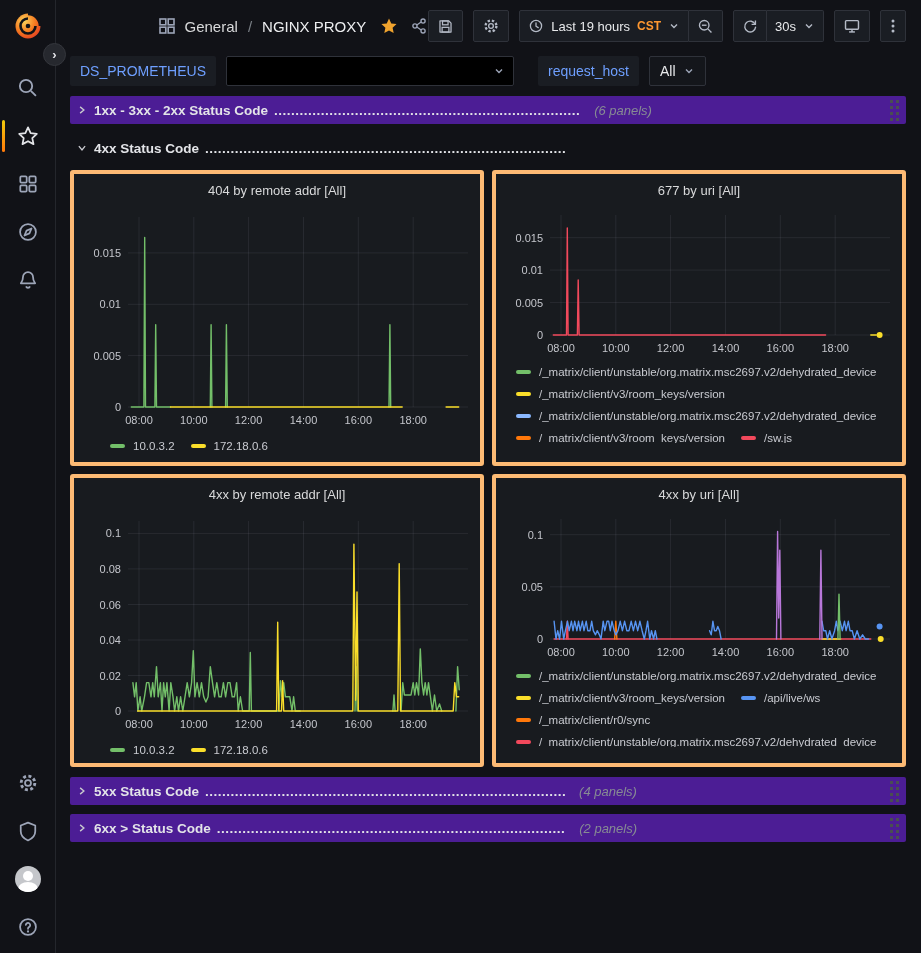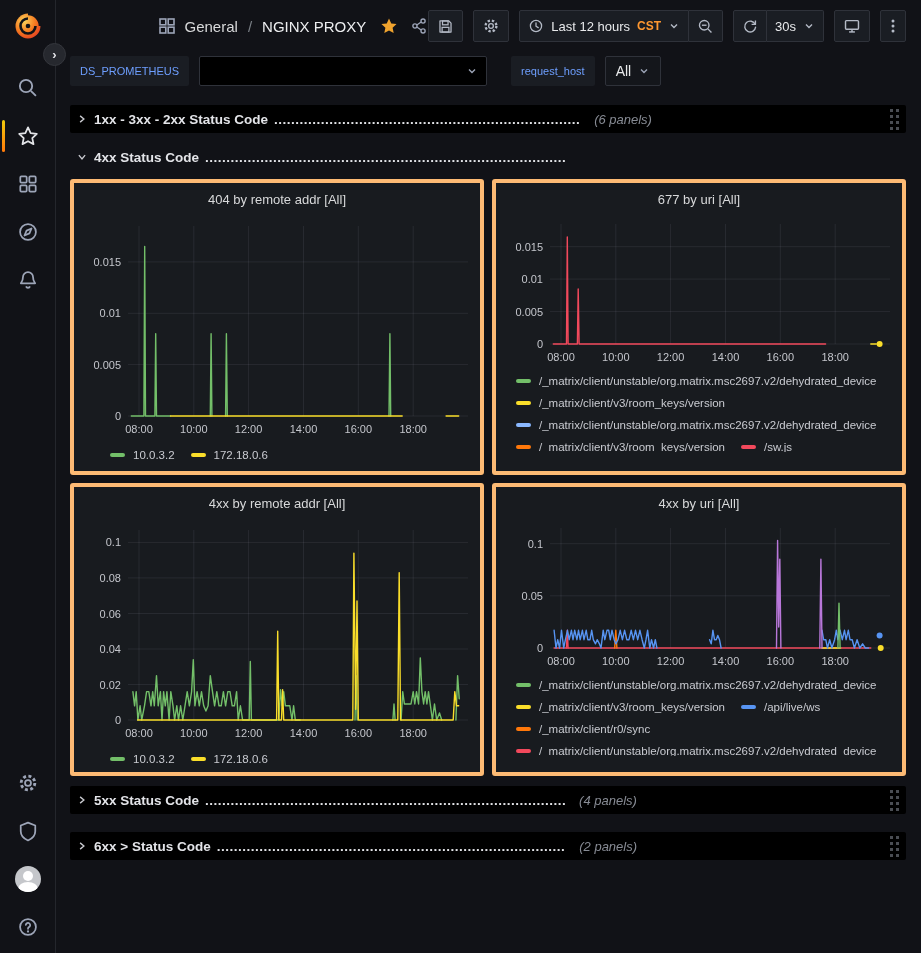--- a/index.html
+++ b/index.html
@@ -45,31 +45,31 @@
     border-radius:2px; color:#B4BAC6; display:flex; align-items:center; justify-content:center; gap:7px;
     font-size:13px; cursor:pointer; }
   .tb-group .tb-btn + .tb-btn { border-left:none; border-radius:0 2px 2px 0; }
   .tb-group .tb-btn:first-child { border-radius:2px 0 0 2px; }
   .tb-time-label { color:#E8E9EB; }
   .tb-tz { color:#FF9830; font-size:12px; font-weight:bold; }
   .tb-int { color:#E8E9EB; }
 
   .subbar { height:38px; display:flex; align-items:center; gap:10px; padding:0 14px; }
   .var-label { height:30px; display:flex; align-items:center; padding:0 10px; background:#1A1D23;
-    border-radius:2px; color:#6E9FFF; font-size:11px; font-weight:500; cursor:pointer; }
+    border-radius:2px; color:#6E9FFF; font-size:14px; font-weight:500; cursor:pointer; }
   .var-select { height:30px; display:flex; align-items:center; justify-content:flex-end; background:#000;
     border:1px solid #2F323A; border-radius:2px; width:288px; padding:0 8px; cursor:pointer; color:#9DA5B8; }
   .all-select { height:30px; display:flex; align-items:center; gap:7px; padding:0 10px;
     border:1px solid #2F323A; border-radius:2px; background:#14161B; color:#E8E9EB; font-size:14px; cursor:pointer; }
 
   
   .content { flex:1; padding:6px 15px 0 14px; }
   .row-band { height:28px; display:flex; align-items:center; gap:6px; padding:0 4px 0 6px;
     border-radius:2px; cursor:pointer; }
-  .row-band.boxed { background:#000000;margin-top:9px; }
+  .row-band.boxed { background:#4c1d95; }
   .row-chev { color:#C7C8CE; display:flex; width:12px; justify-content:center; }
   .row-chev svg { transition:none; }
   .row-band.expanded .row-chev svg { transform:rotate(90deg); }
   .row-title { font-size:13.5px; font-weight:bold; color:#E3E4E8; white-space:nowrap; }
   .row-dots { font-size:13.5px; font-weight:bold; color:#E3E4E8; letter-spacing:0.5px; white-space:nowrap;
     overflow:hidden; max-width:360px; }
   .row-count { font-size:13px; font-style:italic; color:#878B94; margin-left:8px; white-space:nowrap; }
   .row-flex { flex:1; }
   .drag-handle { color:#4A4D53; display:flex; padding:2px; cursor:grab; }
   .gap10 { height:10px; } .gap9 { height:9px; }
@@ -240,21 +240,21 @@
           </svg>
         </button>
         <div class="tb-group">
           <button class="tb-btn">
             <span>
               <svg class="ic" width="16" height="16" viewBox="0 0 20 20" fill="none" stroke="currentColor" stroke-width="1.6">
                 <circle cx="10" cy="10" r="7"></circle>
                   <path d="M10 6 v4.3 l2.8 1.7" stroke-linecap="round"></path>
               </svg>
               </span>
-            <span class="tb-time-label">Last 12 hours</span>
+            <span class="tb-time-label">Last 19 hours</span>
             <span class="tb-tz">CST</span>
             <span>
               <svg class="ic" width="12" height="12" viewBox="0 0 16 16" fill="none" stroke="currentColor" stroke-width="1.8">
                 <polyline points="4,6 8,10 12,6"></polyline>
               </svg>
               </span>
           </button>
           <button class="tb-btn">
             <svg class="ic" width="17" height="17" viewBox="0 0 20 20" fill="none" stroke="currentColor" stroke-width="1.6">
               <circle cx="8.5" cy="8.5" r="5.6"></circle>

